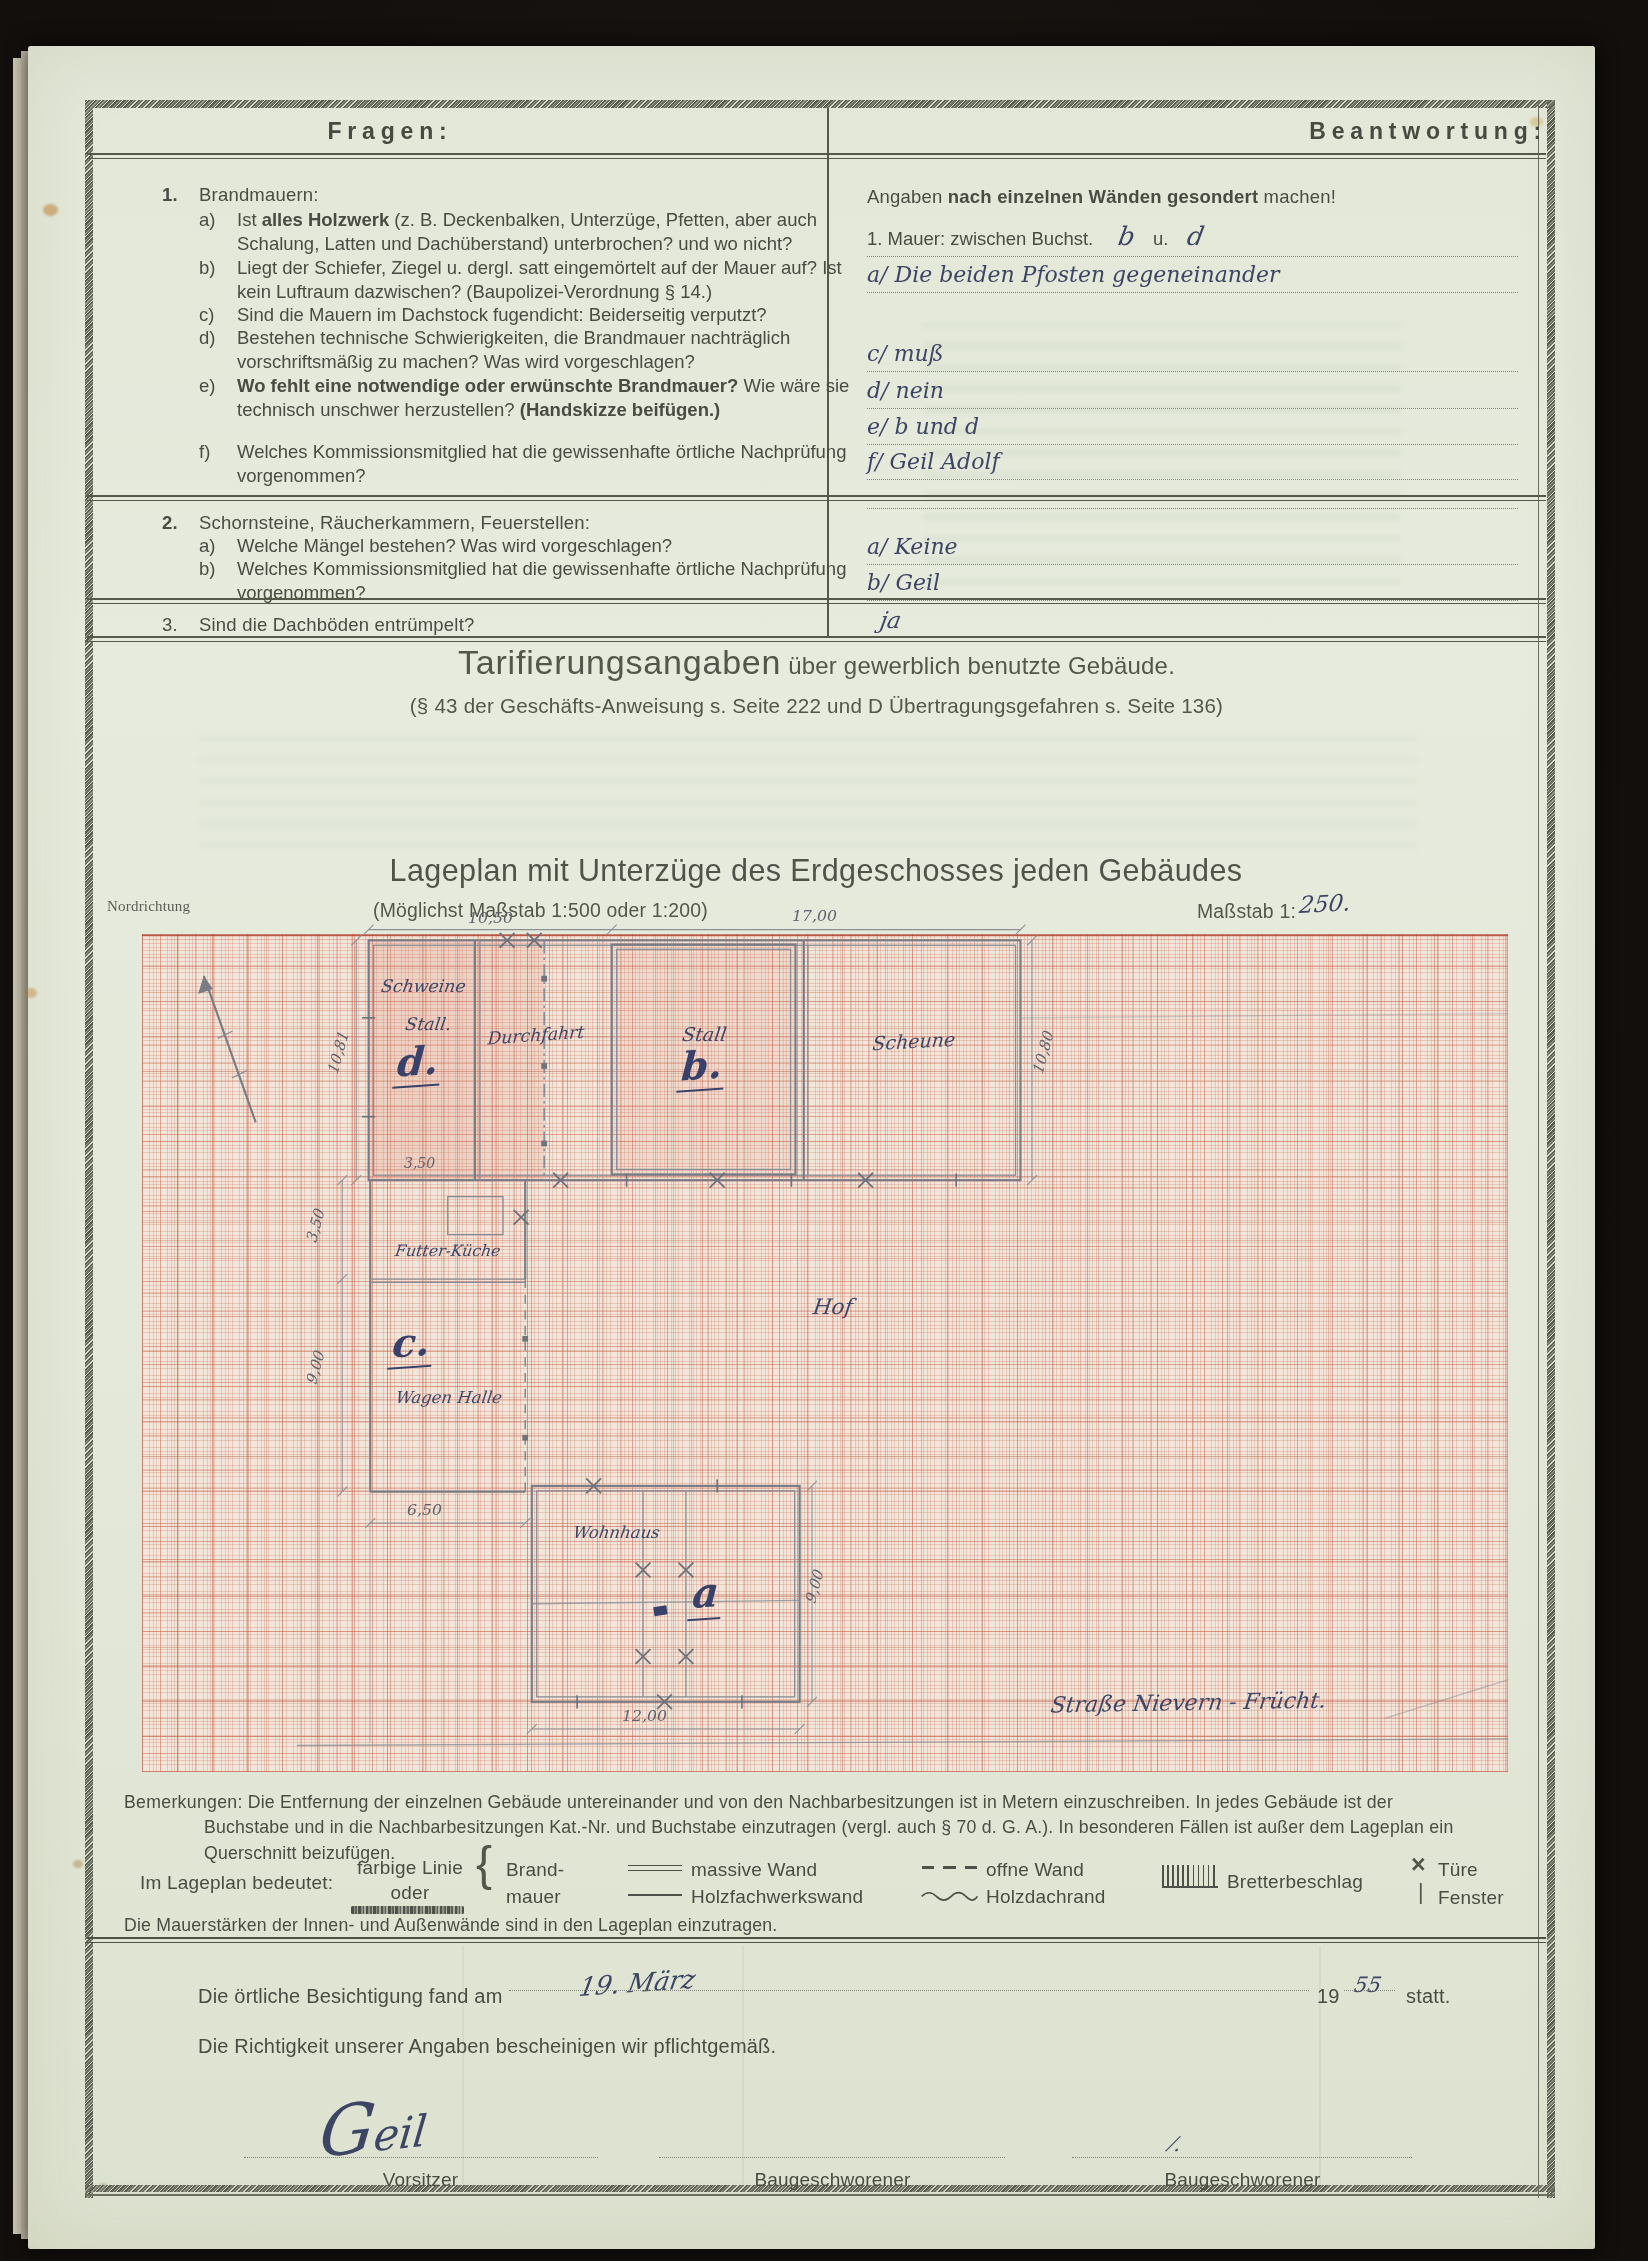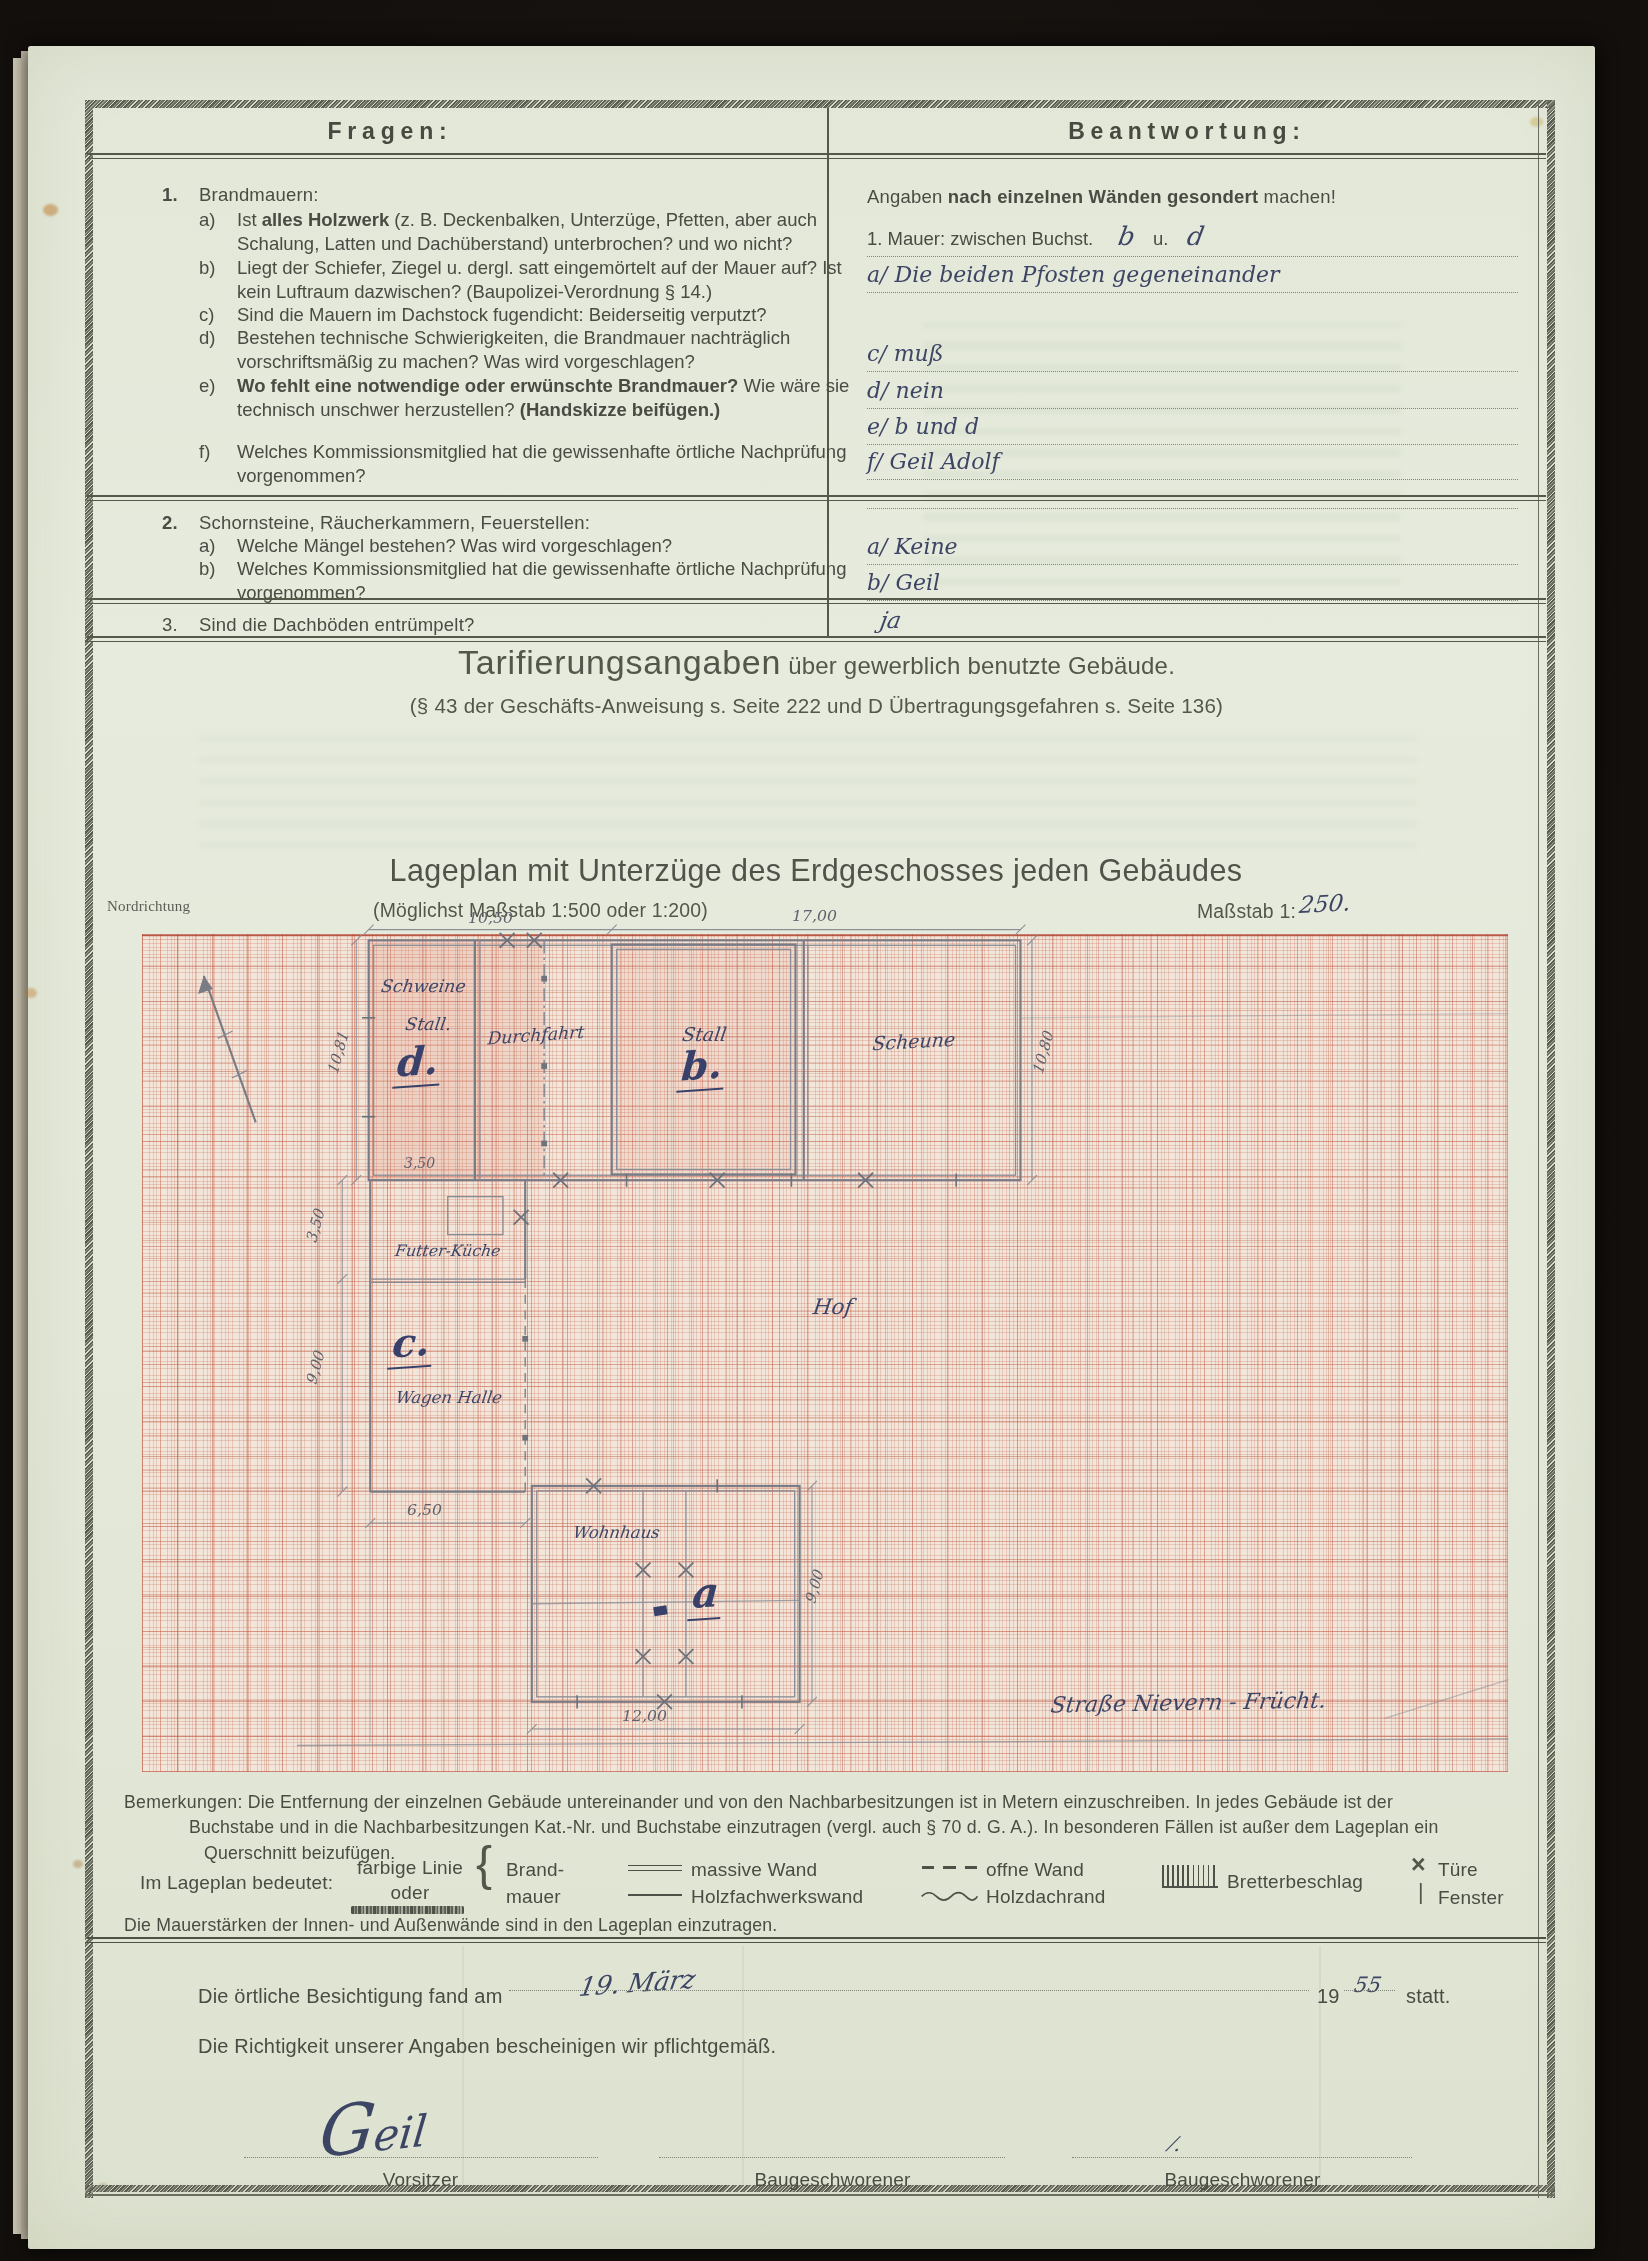--- a/index.html
+++ b/index.html
@@ -92,21 +92,21 @@
   <div class="bleedline" style="left:1319px;top:1946px;height:239px;"></div>
 
   <div class="band" style="left:85px;top:100px;width:1470px;height:8.2px;"></div>
   <div class="band" style="left:85px;top:100px;width:8.2px;height:2098px;"></div>
   <div class="band" style="left:1547px;top:100px;width:8.2px;height:2098px;"></div>
   <div class="band" style="left:85px;top:2185px;width:1470px;height:6.6px;"></div>
   <div class="thinline" style="left:1538px;top:100px;width:1.2px;height:2098px;"></div>
   <div class="thinline" style="left:85px;top:2194px;width:1470px;height:1.6px;"></div>
 
   <div class="pr hdr" style="left:93px;top:120px;width:594px;text-align:center;">Fragen:</div>
-  <div class="pr hdr" style="left:827px;top:120px;width:720px;text-align:center;">Beantwortung:</div>
+  <div class="pr hdr" style="left:827px;top:120px;width:720px;text-align:right;">Beantwortung:</div>
   <div class="ruleD" style="left:87px;top:153px;width:1459px;"></div>
   <div class="vdiv" style="left:827px;top:108px;height:528px;"></div>
 
   <div class="pr" style="left:162px;top:183px;"><span class="qnum">1.</span></div>
   <div class="pr qtitle" style="left:199px;top:183px;">Brandmauern:</div>
 
   <div class="qitem" style="top:208px;">
     <span class="qlbl">a)</span><span>Ist </span><b>alles Holzwerk</b><span> (z. B. Deckenbalken, Unterzüge, Pfetten, aber auch Schalung, Latten und Dachüberstand) unterbrochen? und wo nicht?</span>
   </div>
   <div class="qitem" style="top:256px;">
@@ -322,21 +322,21 @@
     <div class="rlab" style="left:658px;top:381px;width:66px;font-size:21.4px;">Hof</div>
     <div class="rlab" style="left:417px;top:610px;width:115px;font-size:16.5px;">Wohnhaus</div>
     <div class="ink-letter" style="left:547px;top:656px;font-size:41px;">a</div>
     <div class="rlab" style="left:857px;top:777px;width:379px;font-size:22px;transform:rotate(-1deg) skewX(-8deg);">Straße Nievern - Frücht.</div>
   </div>
 
   <div class="pr small" style="left:124px;top:1791px;width:1418px;">
     <span style="letter-spacing:0.3px;">Bemerkungen:</span>
     <span>Die Entfernung der einzelnen Gebäude untereinander und von den Nachbarbesitzungen ist in Metern einzuschreiben.  In jedes Gebäude ist der</span>
   </div>
-  <div class="pr small" style="left:189px;top:1816px;width:1335px;">Buchstabe und in die Nachbarbesitzungen Kat.-Nr. und Buchstabe einzutragen (vergl. auch § 70 d. G. A.).  In besonderen Fällen ist außer dem Lageplan ein</div>
+  <div class="pr small" style="left:204px;top:1816px;width:1335px;">Buchstabe und in die Nachbarbesitzungen Kat.-Nr. und Buchstabe einzutragen (vergl. auch § 70 d. G. A.).  In besonderen Fällen ist außer dem Lageplan ein</div>
   <div class="pr small" style="left:204px;top:1842px;width:1335px;">Querschnitt beizufügen.</div>
 
   <div class="pr" style="left:140px;top:1871px;font-size:19px;">Im Lageplan bedeutet:</div>
   <div class="pr" style="left:350px;top:1856px;width:120px;text-align:center;font-size:19px;">farbige Linie</div>
   <div class="pr" style="left:350px;top:1881px;width:120px;text-align:center;font-size:19px;">oder</div>
   <div class="swatch" style="left:351px;top:1906px;width:113px;height:8.2px;"></div>
   <div class="pr" style="left:476px;top:1852px;font-size:48px;font-weight:normal;color:#53564b;">{</div>
   <div class="pr" style="left:506px;top:1858px;font-size:19px;">Brand-</div>
   <div class="pr" style="left:506px;top:1885px;font-size:19px;">mauer</div>
 

